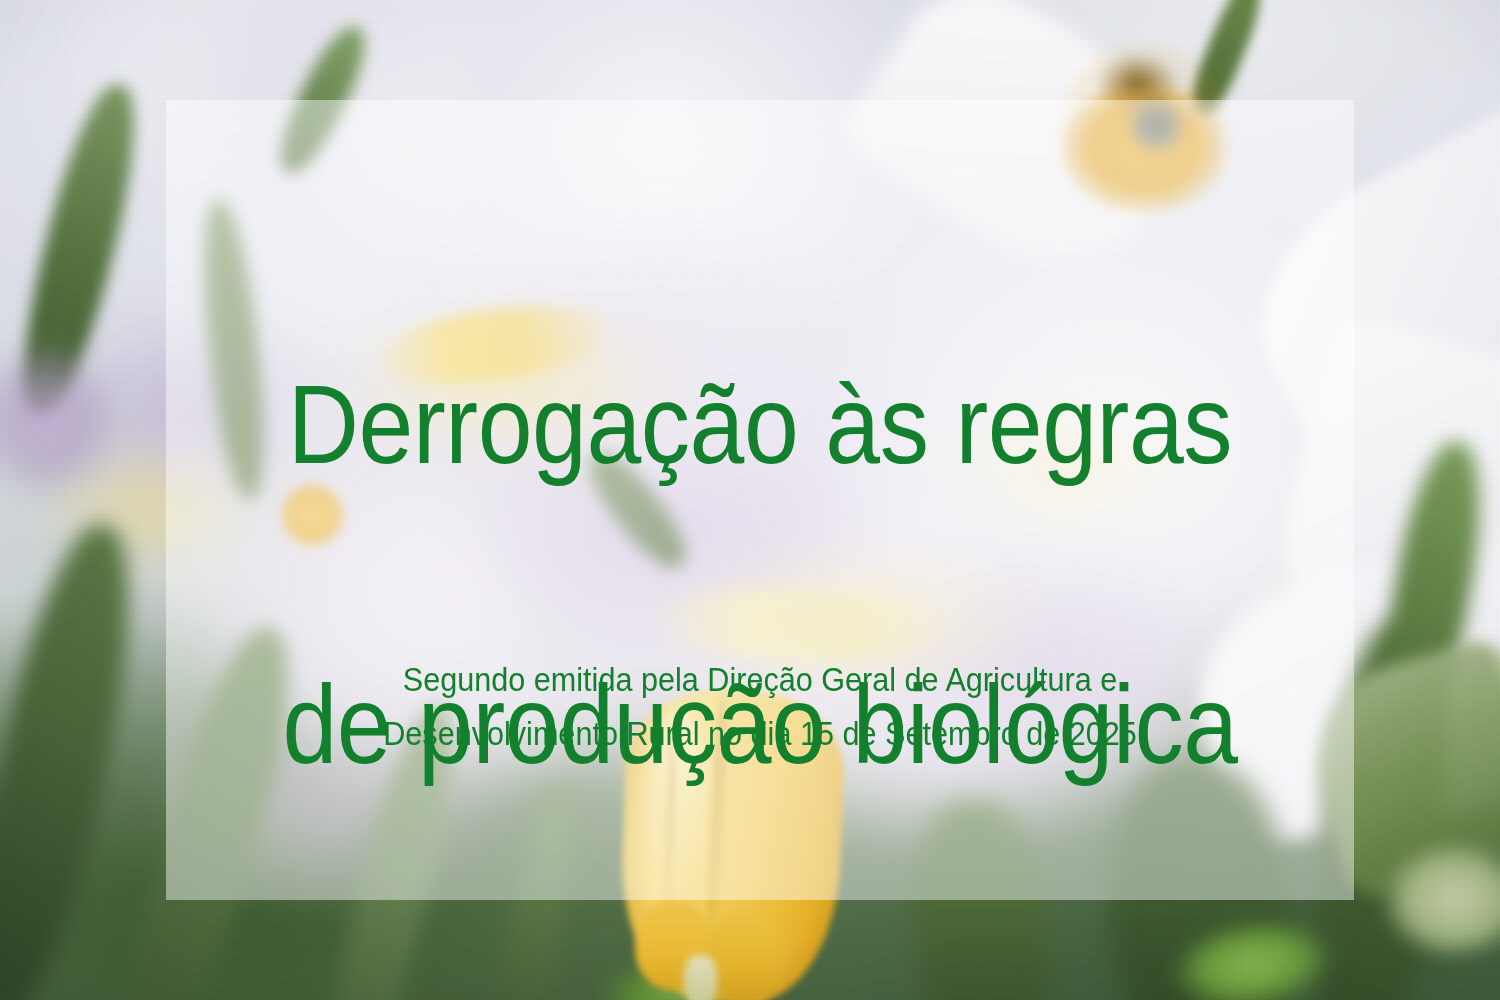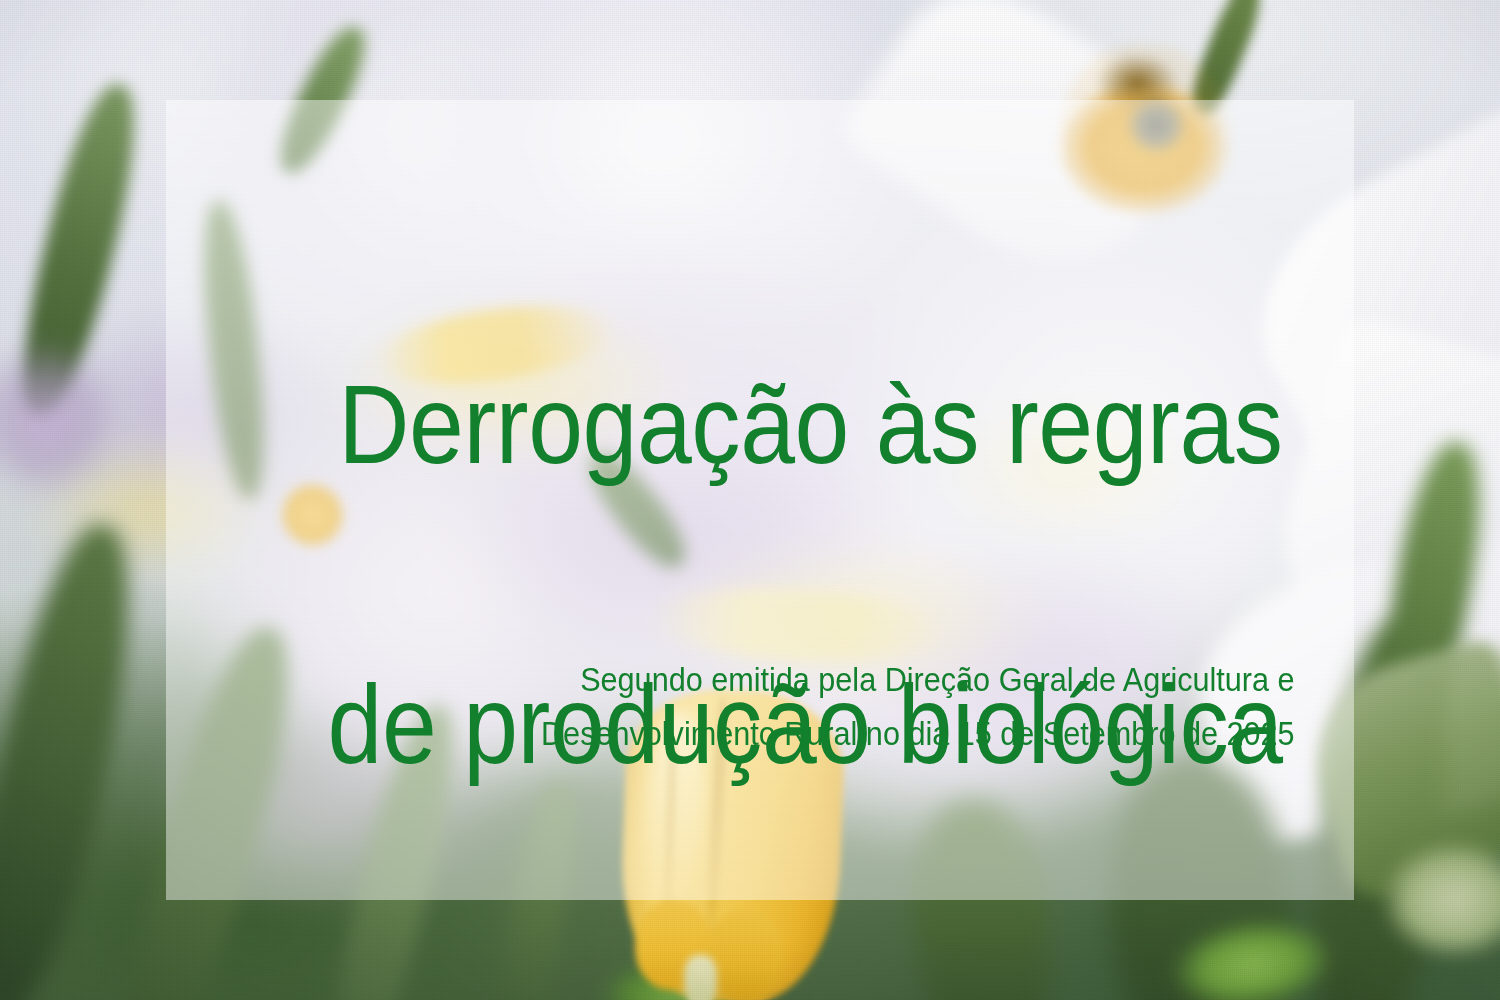--- a/index.html
+++ b/index.html
@@ -351,21 +351,21 @@
     background: rgba(255, 255, 255, 0.45);
   }
 
   
   .text-layer {
     position: absolute;
     left: 166px;
     top: 100px;
     width: 1188px;
     height: 800px;
-    text-align: right;
+    text-align: center;
   }
   .title {
     position: absolute;
     left: 0;
     right: 0;
     top: 100px;
     font-family: "Liberation Sans Narrow", "Liberation Sans", sans-serif;
     font-stretch: condensed;
     font-size: 112px;
     line-height: 150px;

